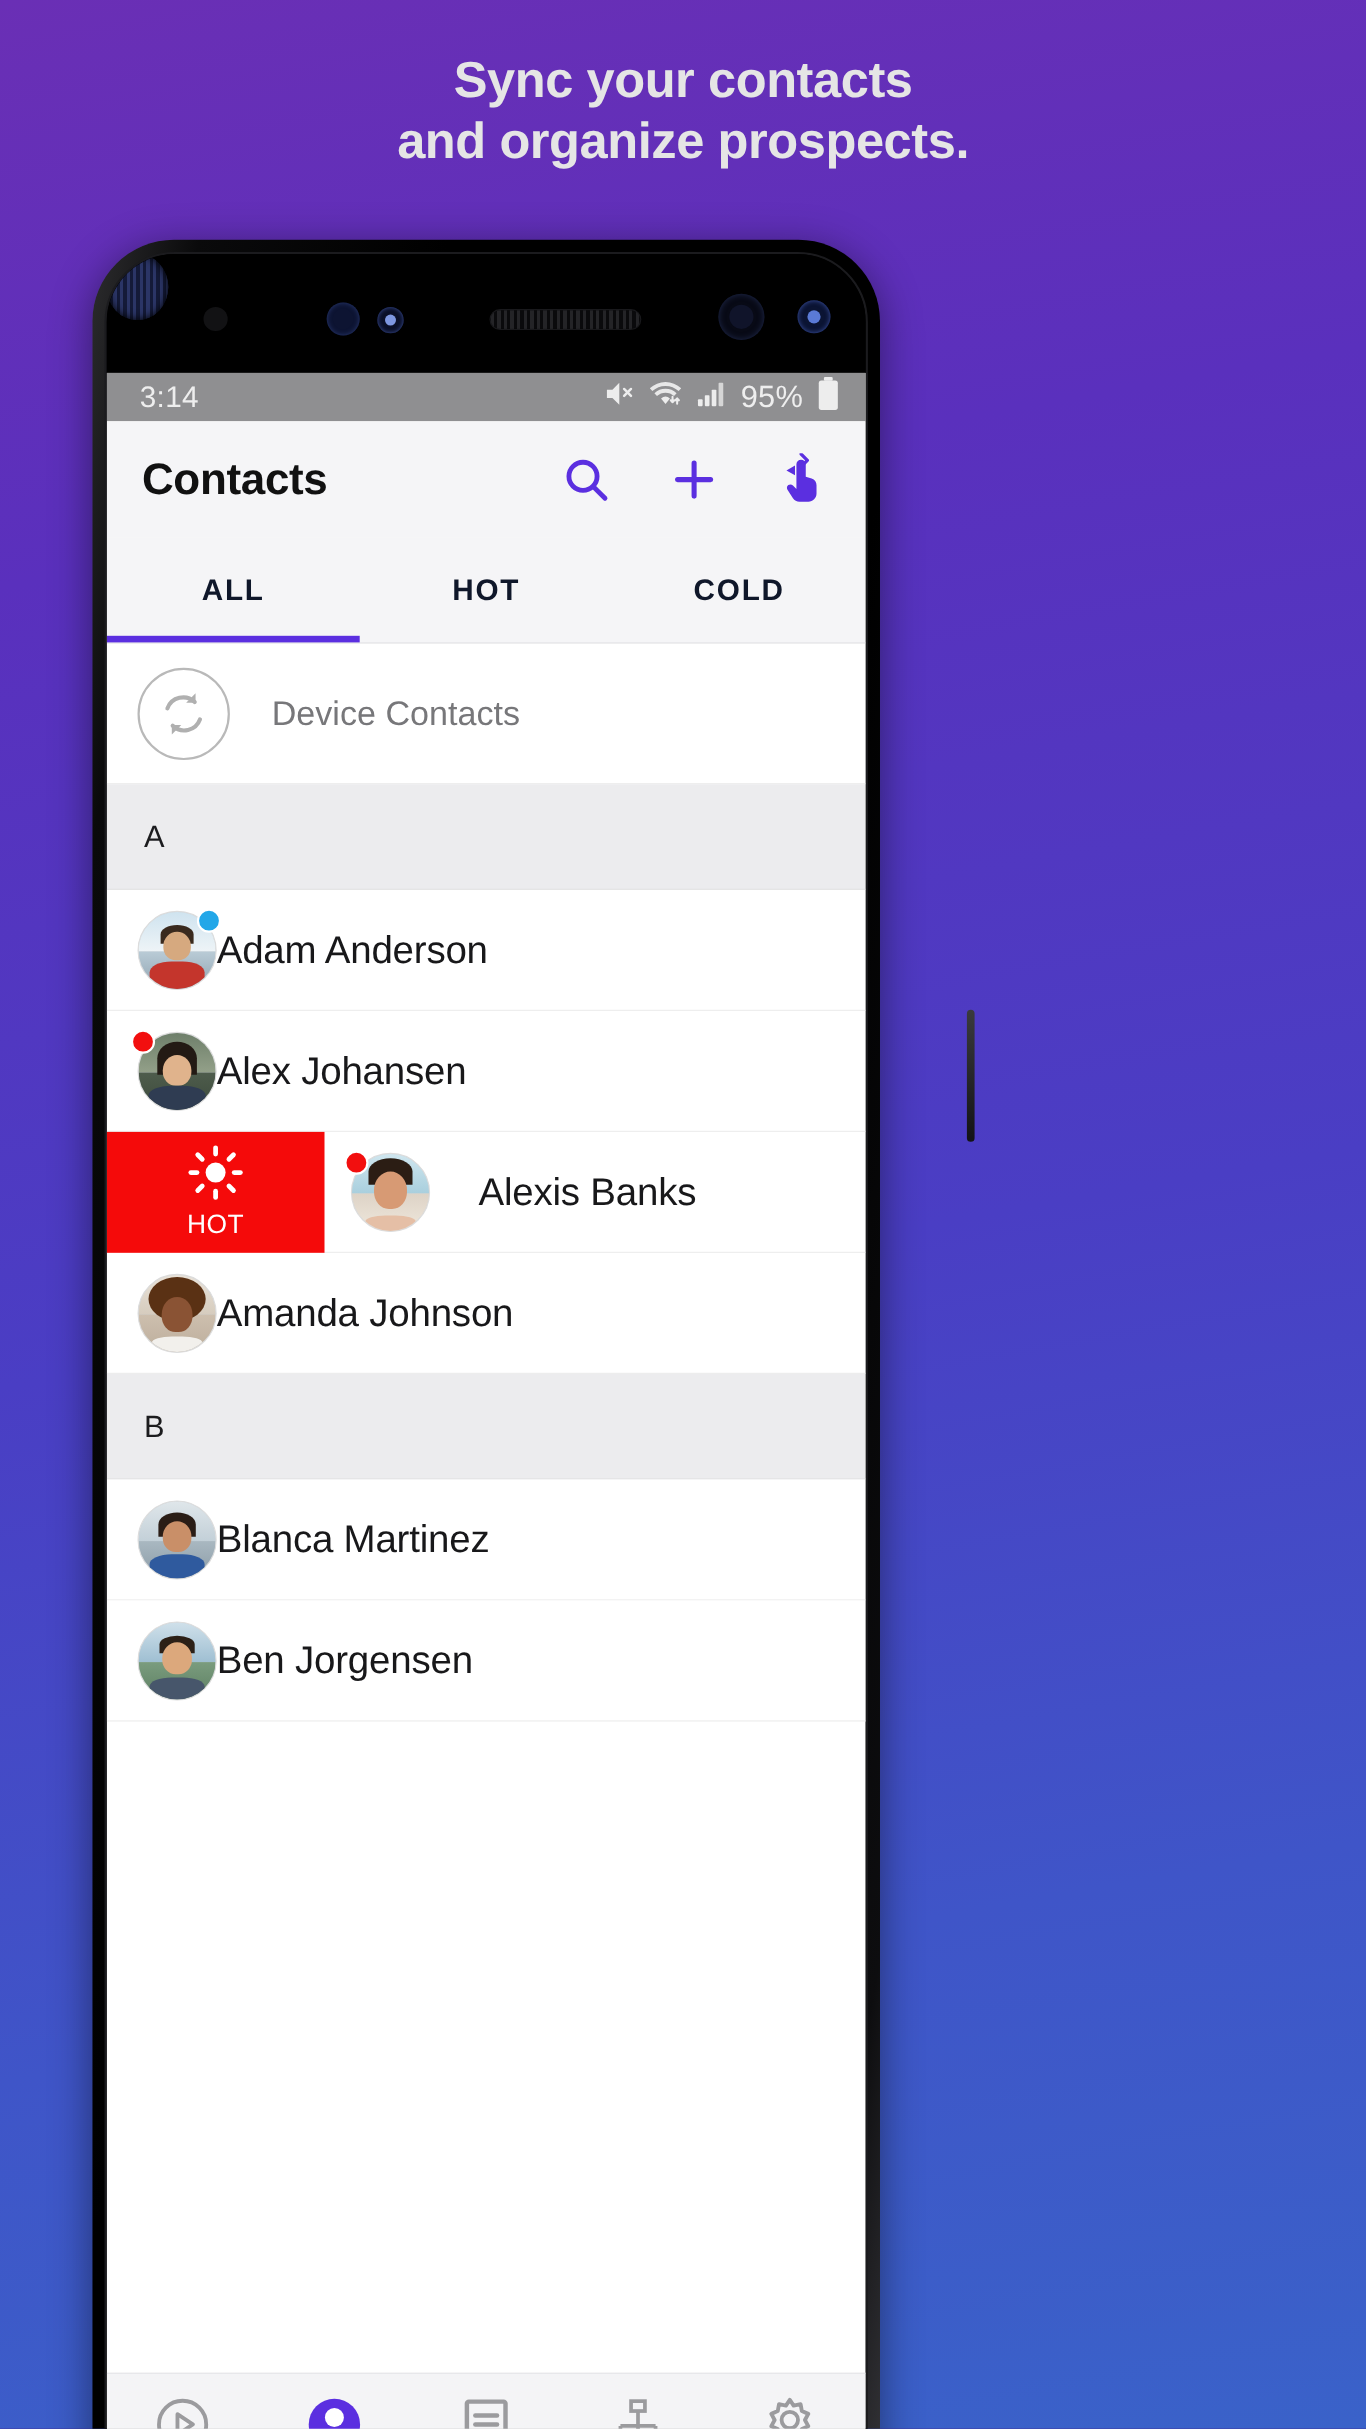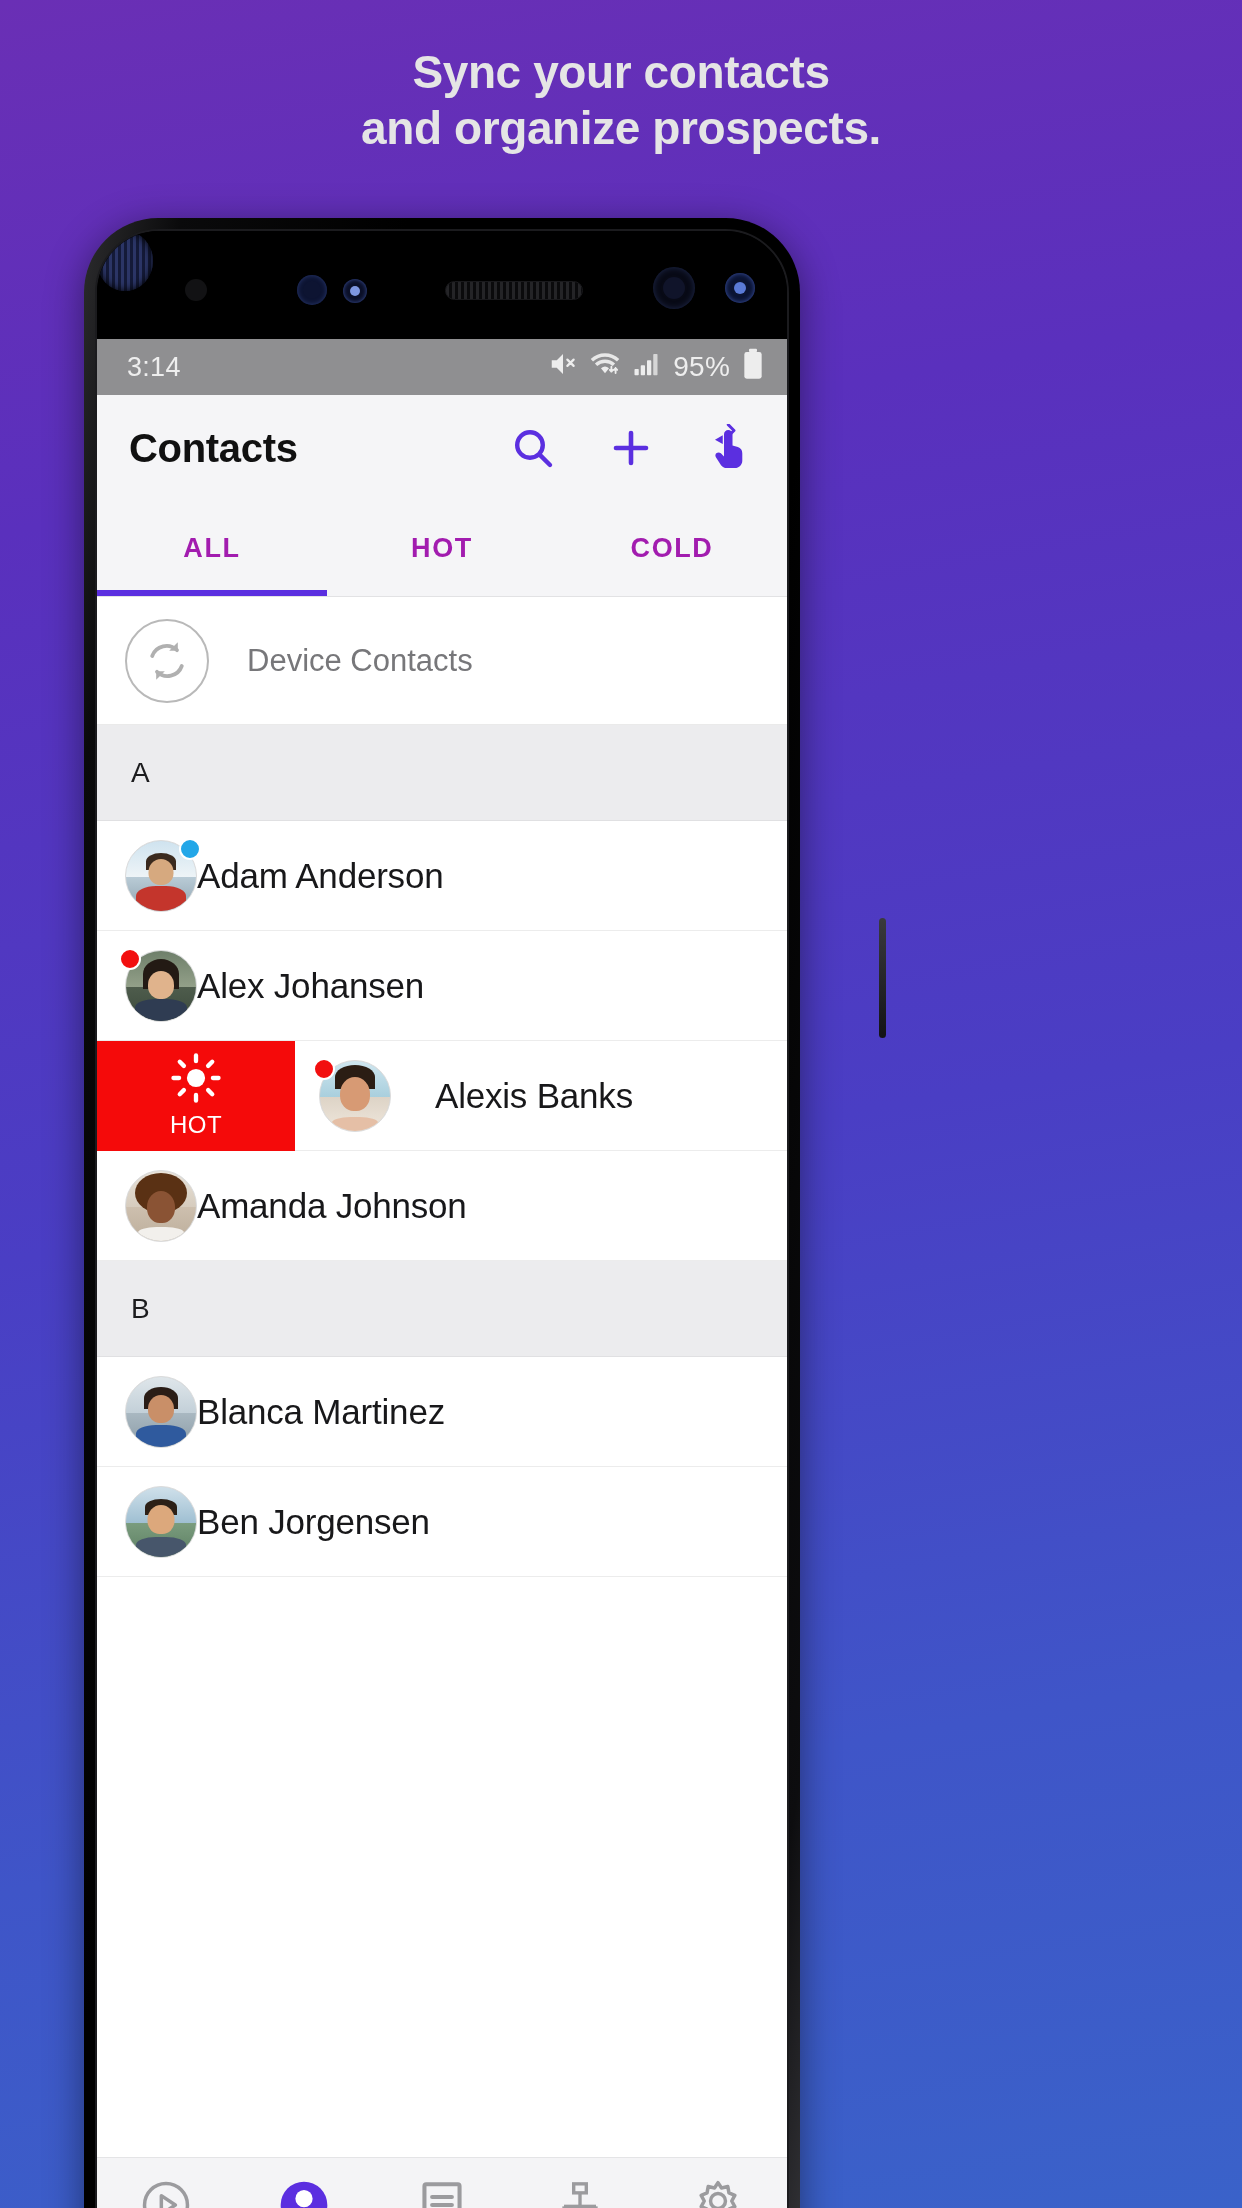--- a/index.html
+++ b/index.html
@@ -102,21 +102,21 @@
   
   #screen {
     position: absolute;
     top: 108px; left: 0; right: 0; bottom: 0;
     background: #ffffff;
     overflow: hidden;
   }
 
   
   #status-bar {
-    height: 56px;
+    height: 44px;
     background: #8f8f91;
     display: flex;
     align-items: center;
     padding: 0 22px 0 30px;
     color: #eeeeee;
     font-size: 27px;
   }
   #status-time { font-weight: normal; letter-spacing: 0.3px; }
   #status-icons { margin-left: auto; display: flex; align-items: center; gap: 11px; }
   #status-battery-text { font-size: 28px; letter-spacing: 0.2px; }
@@ -143,21 +143,21 @@
     border-bottom: 1px solid #e2e2e4;
   }
   .tab {
     flex: 1;
     display: flex;
     align-items: center;
     justify-content: center;
     font-size: 27px;
     font-weight: bold;
     letter-spacing: 1.6px;
-    color: #a21caf;
+    color: #0f172a;
     cursor: pointer;
   }
   #tab-indicator {
     position: absolute;
     bottom: 0;
     left: 0;
     width: 33.3333%;
     height: 6px;
     background: #5b2fe0;
   }

